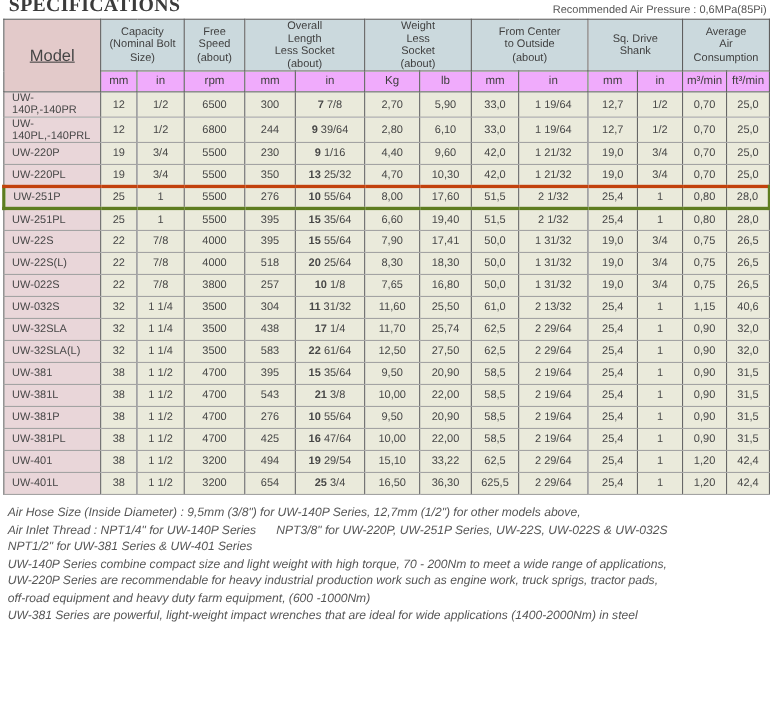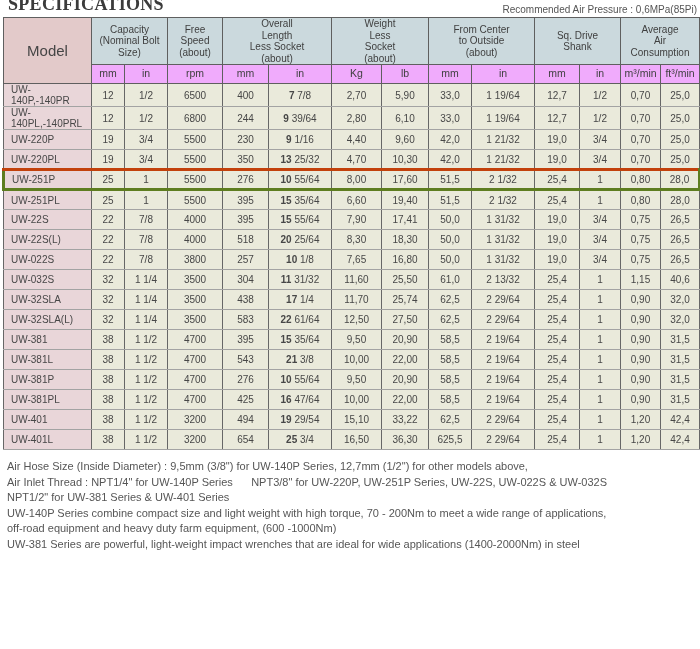--- a/index.html
+++ b/index.html
@@ -11,35 +11,35 @@
   .title { font-size: 18px; font-weight: bold; color: #3b3b3b; letter-spacing: 0.3px; font-family: Liberation Serif, serif; }
   .pressure { font-size: 10px; color: #555; }
 
   table { border-collapse: collapse; table-layout: fixed; width: 696px; margin-left: 2px; border: 1px solid #5a5a5a; }
   th, td { overflow: hidden; }
 
   thead th { background: #cbd9dd; font-weight: normal; font-size: 10px; line-height: 11.5px;
              color: #3f3f3f; text-align: center; vertical-align: middle;
              border: 1px solid #5f5f5f; white-space: pre-line; }
   thead tr.grouprow th { height: 46px; }
-  th.model-th { background: #e3caca; font-size: 15px; color: #454545; }
+  th.model-th { background: #e3caca; font-size: 15px; color: #454545; text-decoration: underline; }
   thead th.unit { background: #f0abfc; height: 19px; font-size: 10.5px; }
 
   tbody td { background: #eaeadb; font-size: 10px; color: #474747; text-align: center;
              height: 20px; padding: 0 2px;
              border-left: 1px solid #676767; border-right: 1px solid #676767;
              border-top: 1px solid #a3a3a3; border-bottom: 1px solid #a3a3a3; }
   tbody td.model { background: #e9d6d9; text-align: left; padding-left: 7px; }
   tbody td b { font-weight: bold; }
 
   tr.hl td { border-top: 3px solid #c2410c; border-bottom: 3px solid #5e7d20; }
   tr.hl td:first-child { border-left: 3px solid #5e7d20; }
   tr.hl td:last-child  { border-right: 3px solid #5e7d20; }
 
-  .notes { padding: 9px 19px 0 7px; font-size: 11px; color: #565656; }
+  .notes { padding: 9px 19px 0 7px; font-size: 11px; color: #565656; font-style: italic; }
   .notes div { line-height: 15.6px; white-space: pre-wrap; }
 </style>
 </head>
 <body>
 
 <div class="page">
   <div class="titlebar">
     <span class="title">SPECIFICATIONS</span>
     <span class="pressure">Recommended Air Pressure : 0,6MPa(85Pi)</span>
   </div>
@@ -101,21 +101,21 @@
           <th class="unit">m³/min</th>
           <th class="unit">ft³/min</th>
         </tr>
       </thead>
     <tbody id="tbody">
         <tr>
           <td class="model">UW-140P,-140PR</td>
           <td>12</td>
           <td>1/2</td>
           <td>6500</td>
-          <td>400</td>
+          <td>300</td>
           <td><b>7</b> 7/8</td>
           <td>2,70</td>
           <td>5,90</td>
           <td>33,0</td>
           <td>1 19/64</td>
           <td>12,7</td>
           <td>1/2</td>
           <td>0,70</td>
           <td>25,0</td>
         </tr>
@@ -392,16 +392,17 @@
           <td>42,4</td>
         </tr>
       </tbody>
   </table>
 
   <div class="notes" id="notes">
       <div>Air Hose Size (Inside Diameter) : 9,5mm (3/8") for UW-140P Series, 12,7mm (1/2") for other models above,</div>
       <div>Air Inlet Thread : NPT1/4" for UW-140P Series      NPT3/8" for UW-220P, UW-251P Series, UW-22S, UW-022S &amp; UW-032S</div>
       <div>NPT1/2" for UW-381 Series &amp; UW-401 Series</div>
       <div>UW-140P Series combine compact size and light weight with high torque, 70 - 200Nm to meet a wide range of applications,</div>
+      <div>UW-220P Series are recommendable for heavy industrial production work such as engine work, truck sprigs, tractor pads,</div>
       <div>off-road equipment and heavy duty farm equipment, (600 -1000Nm)</div>
       <div>UW-381 Series are powerful, light-weight impact wrenches that are ideal for wide applications (1400-2000Nm) in steel</div>
     </div>
 </div>
 
 </body></html>

